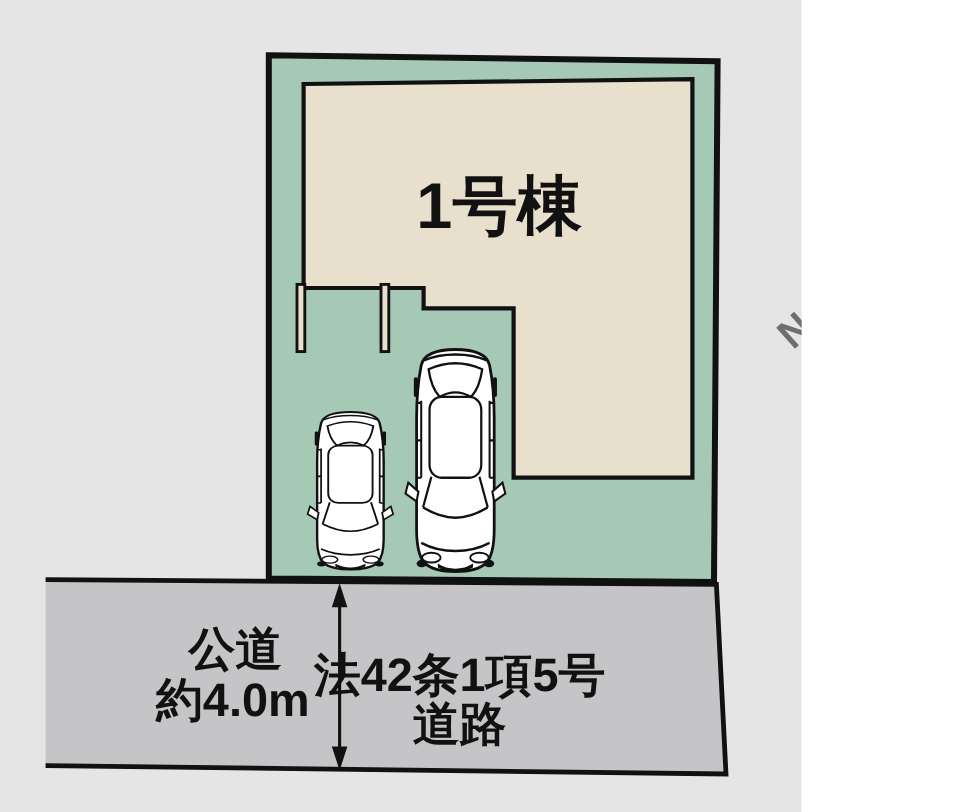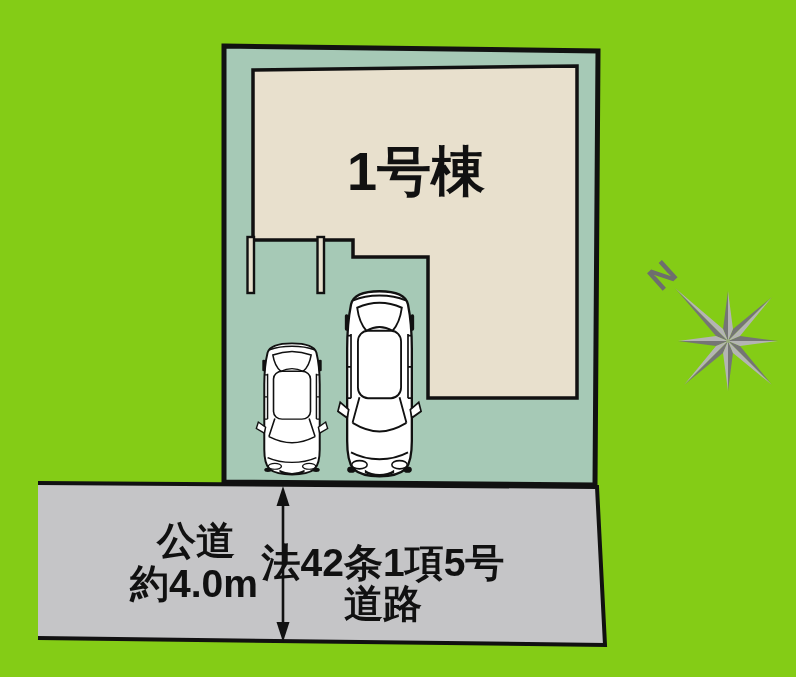--- a/index.html
+++ b/index.html
@@ -1,16 +1,16 @@
 <!DOCTYPE html>
 <html><head>
 <meta charset="utf-8">
 <style>
   html,body{margin:0;padding:0;background:#ffffff;}
-  .stage{position:relative;width:796px;height:677px;background:#84cc16;overflow:hidden;}
+  .stage{position:relative;width:668px;height:677px;background:#e5e5e5;overflow:hidden;}
   svg{display:block;}
   text{font-family:"Liberation Sans","DejaVu Sans",sans-serif;font-weight:bold;}
   .jp-label{fill:#111111;}
 </style>
 </head>
 <body>
 
 <div class="stage">
 <svg width="800" height="677" viewBox="0 0 800 677">
 

